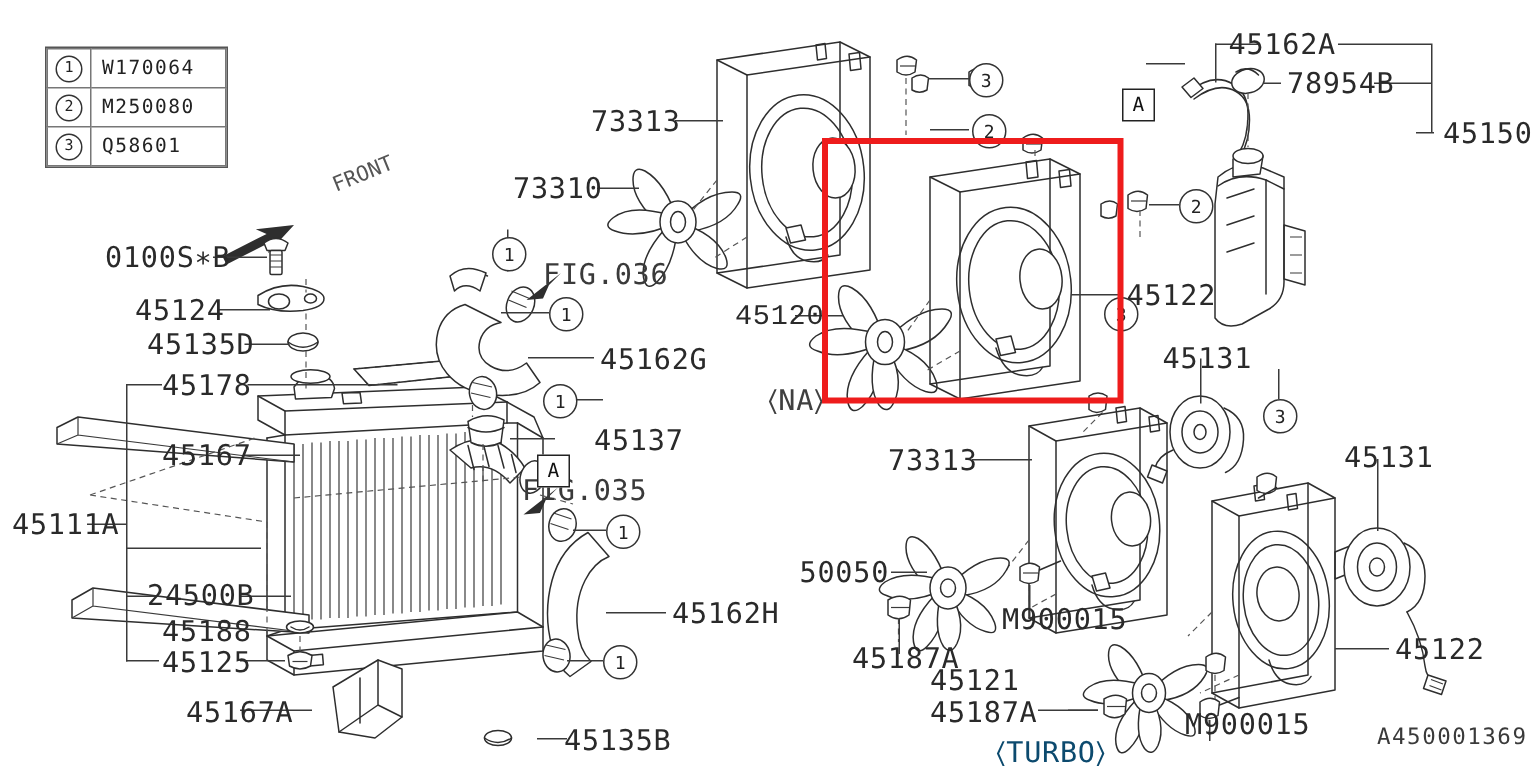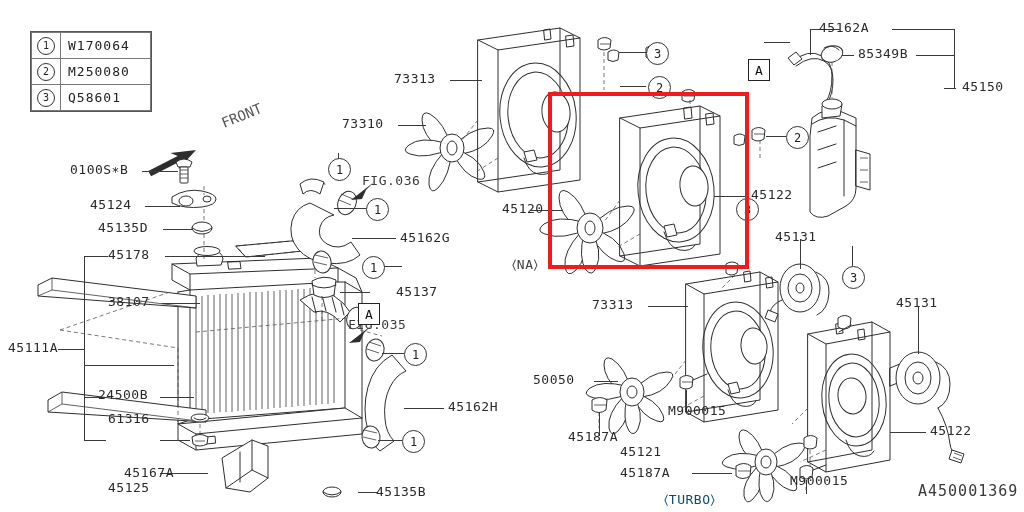--- a/index.html
+++ b/index.html
@@ -2,21 +2,21 @@
 <html><head>
 <meta charset="utf-8">
 <style>
   html,body{margin:0;padding:0;background:#ffffff;}
   body{width:1024px;height:512px;position:relative;overflow:hidden;
        font-family:"DejaVu Sans Mono","Liberation Mono",monospace;color:#1a1a1a;}
   #stage{position:absolute;left:0;top:0;width:1024px;height:512px;}
 
   
   .lbl{position:absolute;font-family:"DejaVu Sans Mono","Liberation Mono",monospace;
-       font-size:13px;letter-spacing:.5px;color:#2a2a2a;white-space:nowrap;line-height:1;}
+       font-size:19px;letter-spacing:.5px;color:#2a2a2a;white-space:nowrap;line-height:1;}
   .lbl.id{font-size:15px;letter-spacing:1px;color:#333;}
 
   
   .ln{position:absolute;background:#3a3a3a;}
   .lnh{height:1px;}
   .lnv{width:1px;}
 
   
   .circ{position:absolute;width:21px;height:21px;border:1.2px solid #333;border-radius:50%;
         display:flex;align-items:center;justify-content:center;font-size:12px;
@@ -461,37 +461,37 @@
   <div class="ln lnv" style="left:338px;top:153px;height:28px;"></div>
   <div class="ln lnh" style="left:334px;top:208px;width:32px;"></div>
   <div class="ln lnh" style="left:380px;top:266px;width:22px;"></div>
   <div class="ln lnh" style="left:382px;top:353px;width:22px;"></div>
   <div class="ln lnh" style="left:378px;top:440px;width:24px;"></div>
 
   <div class="lbl" style="left:70px;top:163px;">0100S∗B</div>
   <div class="lbl" style="left:90px;top:198px;">45124</div>
   <div class="lbl" style="left:98px;top:221px;">45135D</div>
   <div class="lbl" style="left:108px;top:248px;">45178</div>
-  <div class="lbl" style="left:108px;top:295px;">38107</div>
+  <div class="lbl" style="left:108px;top:295px;">45167</div>
   <div class="lbl" style="left:8px;top:341px;">45111A</div>
   <div class="lbl" style="left:98px;top:388px;">24500B</div>
   <div class="lbl" style="left:108px;top:389px;width:0;"></div>
-  <div class="lbl" style="left:108px;top:412px;">61316</div>
-  <div class="lbl" style="left:108px;top:433px;margin-top:48px;">45125</div>
+  <div class="lbl" style="left:108px;top:412px;">45188</div>
+  <div class="lbl" style="left:108px;top:433px;">45125</div>
   <div class="lbl" style="left:124px;top:466px;">45167A</div>
   <div class="lbl" style="left:376px;top:485px;">45135B</div>
   <div class="lbl" style="left:400px;top:231px;">45162G</div>
   <div class="lbl" style="left:396px;top:285px;">45137</div>
   <div class="lbl" style="left:448px;top:400px;">45162H</div>
   <div class="lbl" style="left:394px;top:72px;">73313</div>
   <div class="lbl" style="left:342px;top:117px;">73310</div>
-  <div class="lbl" style="left:502px;top:202px;">45120</div>
+  <div class="lbl" style="left:490px;top:202px;font-family:Liberation Mono, monospace;">45120</div>
   <div class="lbl" style="left:751px;top:188px;">45122</div>
   <div class="lbl" style="left:819px;top:21px;">45162A</div>
-  <div class="lbl" style="left:858px;top:47px;">85349B</div>
+  <div class="lbl" style="left:858px;top:47px;">78954B</div>
   <div class="lbl" style="left:962px;top:80px;">45150</div>
   <div class="lbl" style="left:775px;top:230px;">45131</div>
   <div class="lbl" style="left:896px;top:296px;">45131</div>
   <div class="lbl" style="left:592px;top:298px;">73313</div>
   <div class="lbl" style="left:533px;top:373px;">50050</div>
   <div class="lbl" style="left:668px;top:404px;">M900015</div>
   <div class="lbl" style="left:568px;top:430px;">45187A</div>
   <div class="lbl" style="left:620px;top:445px;">45121</div>
   <div class="lbl" style="left:620px;top:466px;">45187A</div>
   <div class="lbl" style="left:790px;top:474px;">M900015</div>

